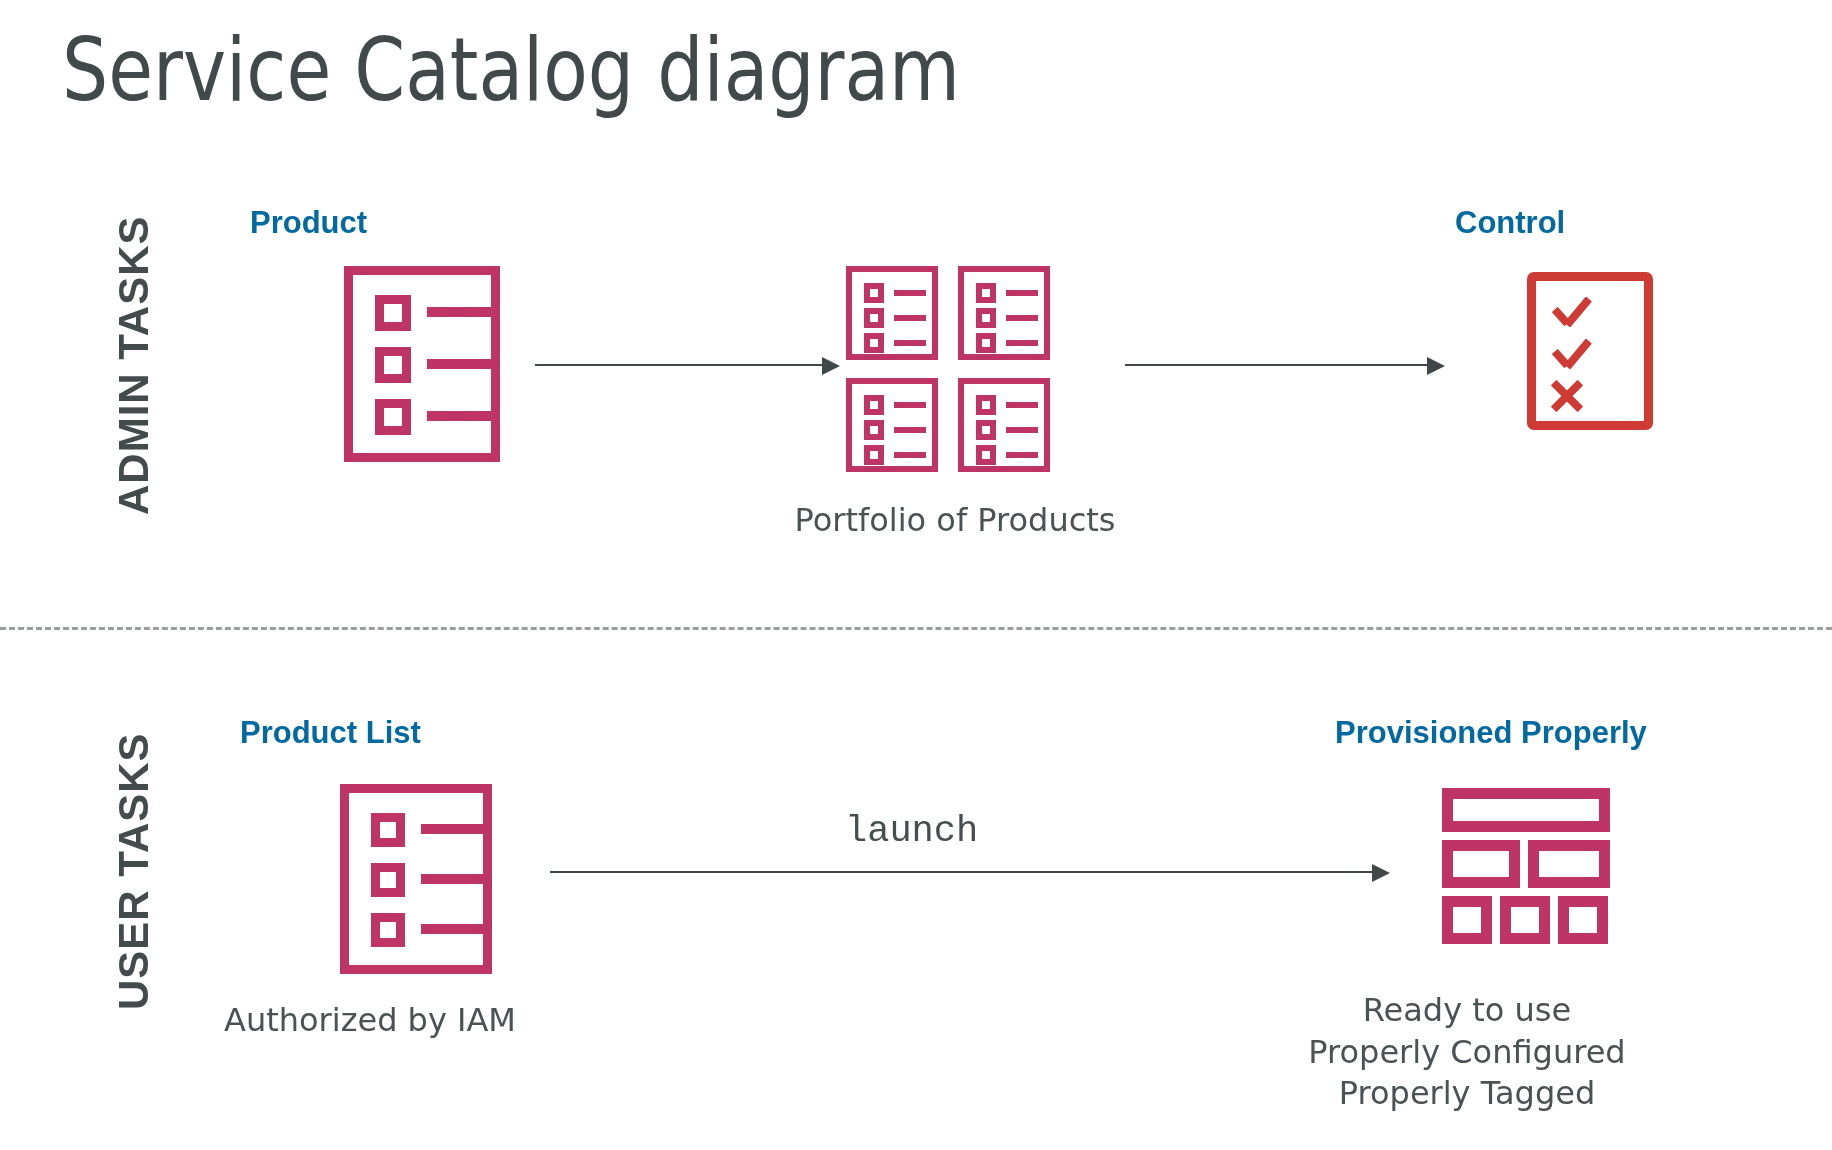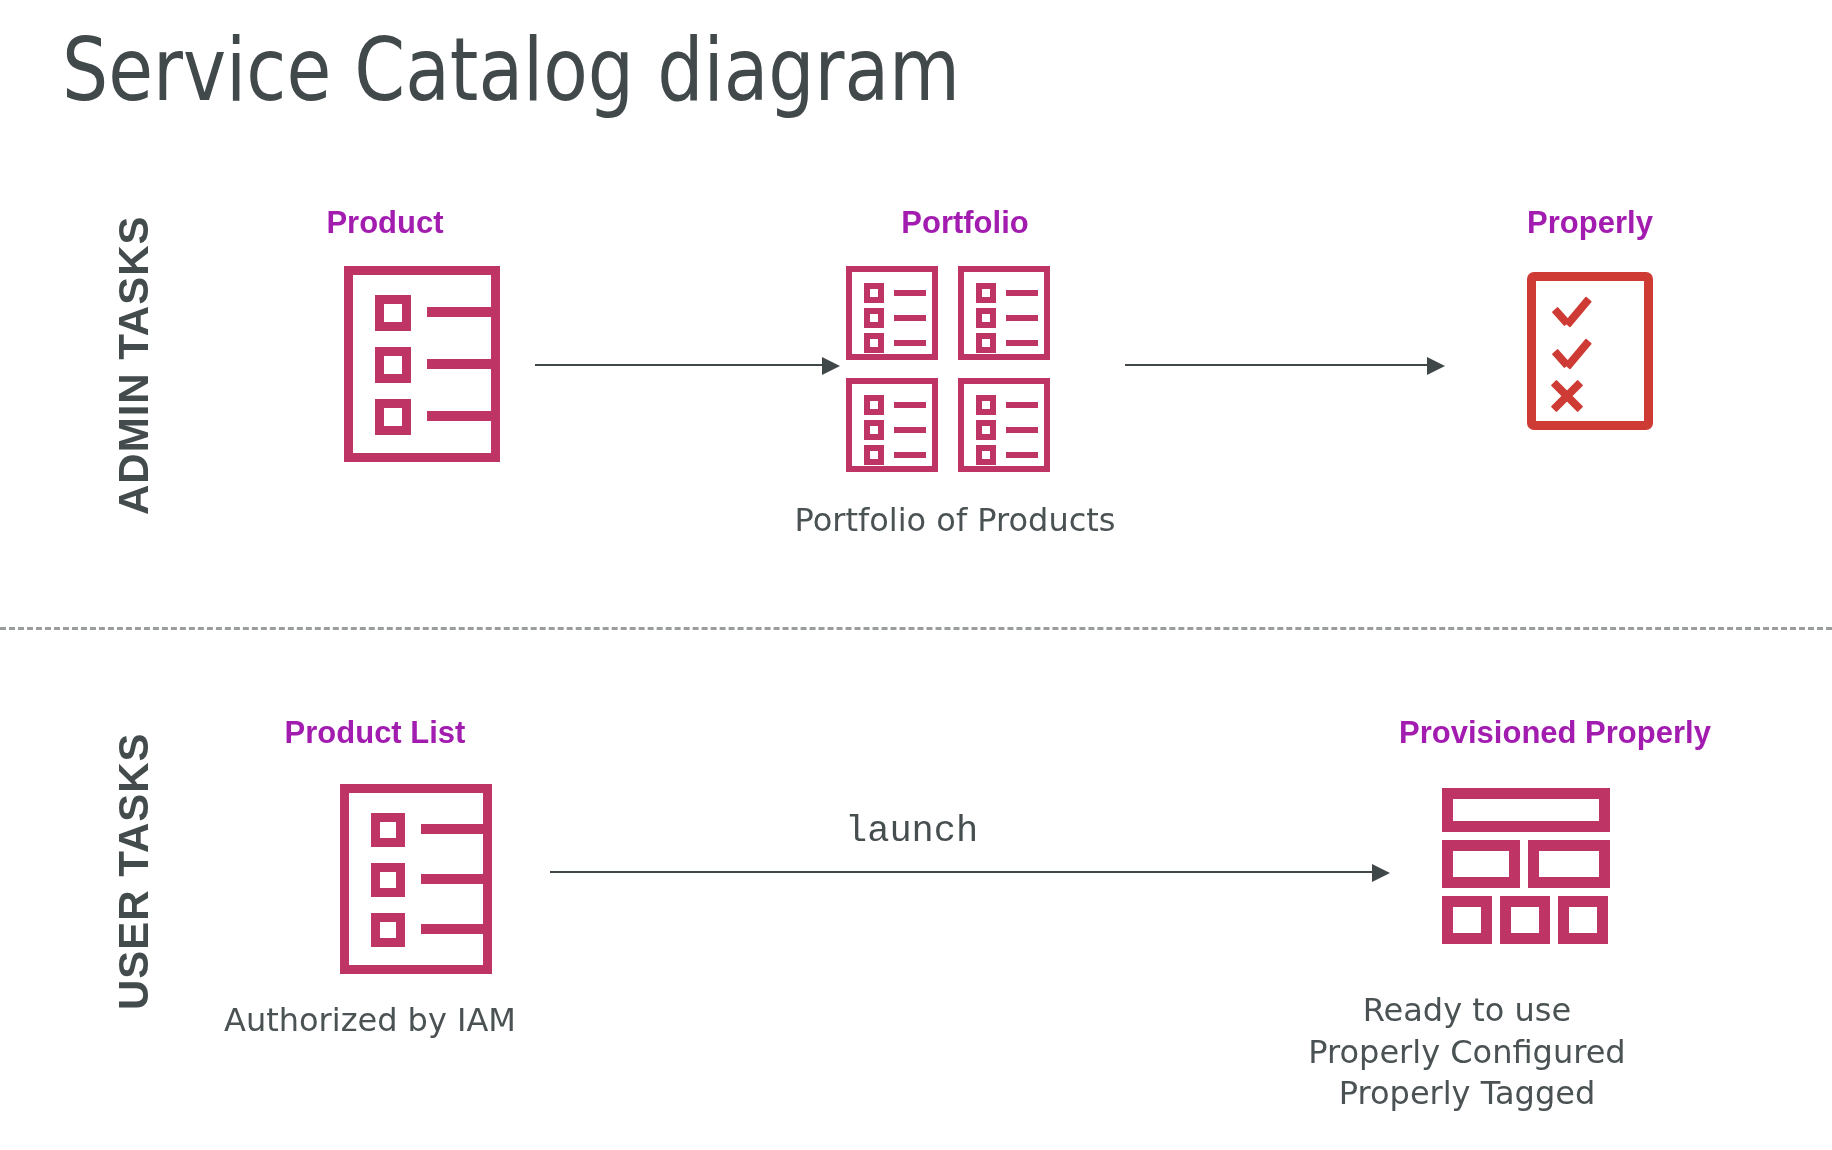--- a/index.html
+++ b/index.html
@@ -64,23 +64,23 @@
     height: 0px;
     border-top: 3px dashed #9a9d9e;
   }
 
   
   .node-heading {
     position: absolute;
     font-family: "Liberation Sans", sans-serif;
     font-weight: 700;
     font-size: 31px;
-    color: #a21caf;
-    white-space: nowrap;
-    text-align: center;
+    color: #0369a1;
+    white-space: nowrap;
+    text-align: left;
   }
 
   
   .caption {
     position: absolute;
     font-family: "DejaVu Sans", "Liberation Sans", sans-serif;
     font-size: 32px;
     font-weight: 400;
     color: #4b5254;
     text-align: center;
@@ -237,21 +237,20 @@
     <div class="doc-box" style="left:22px; top:124px; width:36px; height:36px; border-width:9px;"></div>
     <div class="doc-line" style="left:74px; top:136px; width:64px; height:10px;"></div>
   </div>
 
 
   <div class="arrow" style="left:535px; top:355px; width:305px;">
     <div class="shaft"></div>
     <div class="head"></div>
   </div>
 
-  <div class="node-heading" style="left:830px; top:205px; width:270px;">Portfolio</div>
 
   <div style="position:absolute; left:846px; top:266px; width:210px; height:208px;">
 
     <div class="doc-icon" style="left:0px; top:0px; width:92px; height:94px; border-width:6px;">
       <div class="doc-box" style="left:12px; top:11px; width:20px; height:20px; border-width:6px;"></div>
       <div class="doc-line" style="left:42px; top:18px; width:32px; height:6px;"></div>
       <div class="doc-box" style="left:12px; top:36px; width:20px; height:20px; border-width:6px;"></div>
       <div class="doc-line" style="left:42px; top:43px; width:32px; height:6px;"></div>
       <div class="doc-box" style="left:12px; top:61px; width:20px; height:20px; border-width:6px;"></div>
       <div class="doc-line" style="left:42px; top:68px; width:32px; height:6px;"></div>
@@ -286,21 +285,21 @@
 
   </div>
 
   <div class="caption" style="left:715px; top:500px; width:480px;">Portfolio of Products</div>
 
   <div class="arrow" style="left:1125px; top:355px; width:320px;">
     <div class="shaft"></div>
     <div class="head"></div>
   </div>
 
-  <div class="node-heading" style="left:1455px; top:205px; width:270px;">Properly</div>
+  <div class="node-heading" style="left:1455px; top:205px; width:270px;">Control</div>
 
   <div id="control-icon">
     <div class="ctrl-check" style="left:14px; top:16px;"></div>
     <div class="ctrl-check" style="left:14px; top:58px;"></div>
     <div class="ctrl-x" style="left:14px; top:98px;"></div>
   </div>
 
 
   <div class="node-heading" style="left:240px; top:715px; width:270px;">Product List</div>
 

